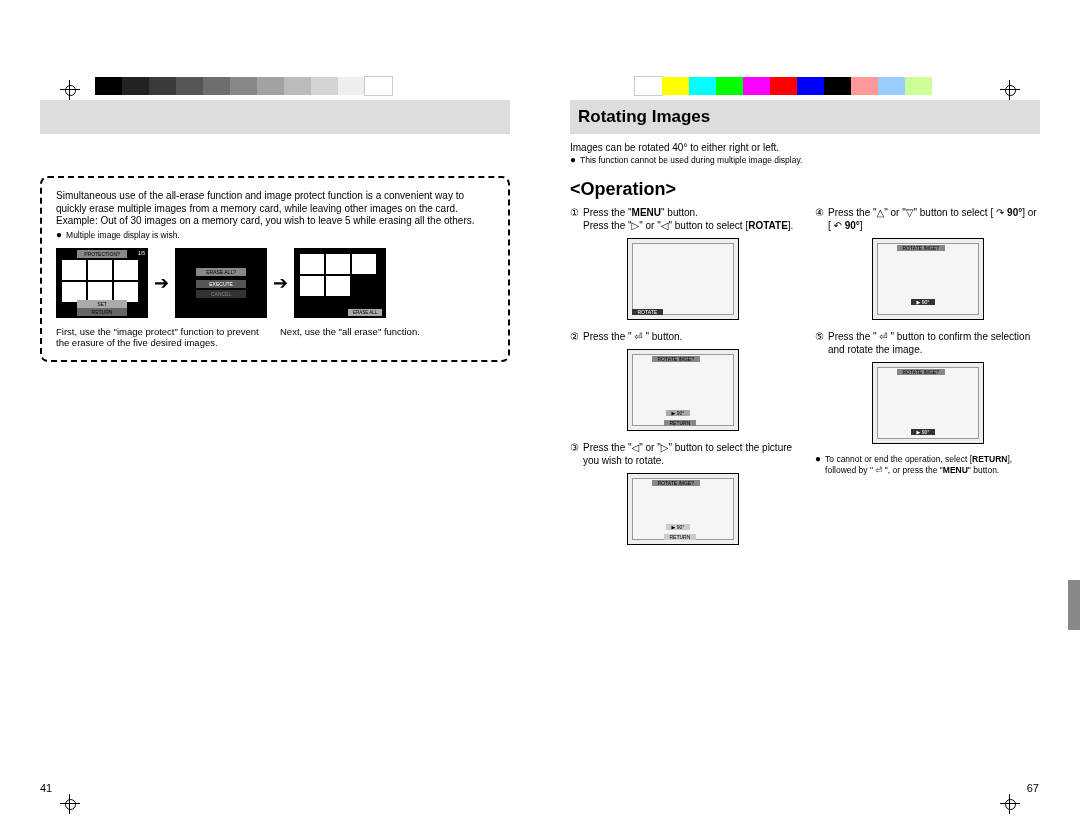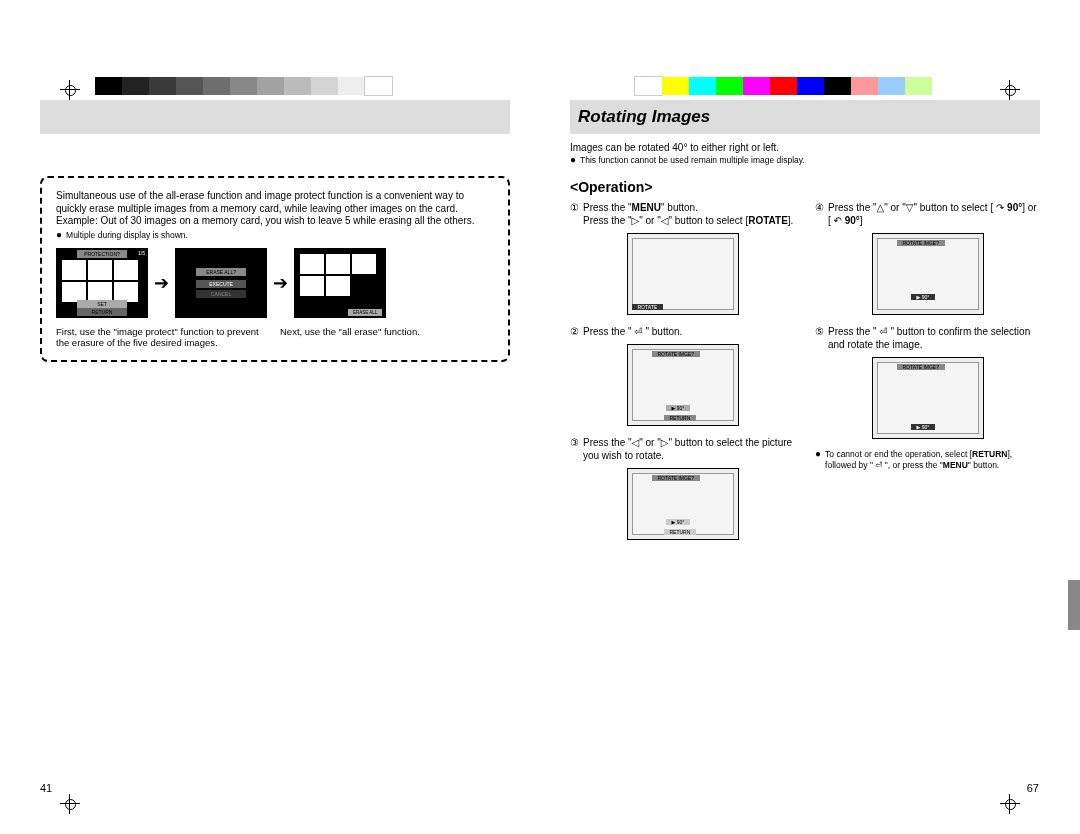--- a/index.html
+++ b/index.html
@@ -7,21 +7,21 @@
 .spread { display:flex; width:100%; padding:60px 40px 40px 40px; box-sizing:border-box; gap:60px; }
 .left,.right { flex:1; position:relative; }
 .reg-mark { position:absolute; width:20px; height:20px; }
 .reg-mark::before,.reg-mark::after { content:""; position:absolute; background:#000; }
 .reg-mark::before { left:9px; top:0; width:1px; height:20px; }
 .reg-mark::after  { top:9px; left:0; height:1px; width:20px; }
 .reg-circle { position:absolute; left:5px; top:5px; width:9px; height:9px; border:1px solid #000; border-radius:50%; }
 .colorbar { position:absolute; top:77px; height:18px; display:flex; }
 .colorbar div { width:27px; height:18px; }
 .title-band { background:#ddd; height:34px; display:flex; align-items:center; padding-left:8px; margin-top:40px; }
-.title-band .t { font-weight:bold; font-style:italic; font-size:17px; }
+.title-band .t { font-weight:bold; font-size:17px; }
 .dashed-box { border:2px dashed #000; border-radius:8px; padding:12px 14px; margin-top:42px; }
 .h { font-weight:bold; font-size:14px; margin-bottom:6px; }
 .body { font-size:10px; line-height:1.25; }
 .bullet { display:flex; gap:4px; font-size:8.5px; margin-top:2px; }
 .bullet .dot { font-size:10px; line-height:1; }
 .row3 { display:flex; align-items:flex-start; gap:6px; margin-top:8px; }
 .lcd { width:92px; height:70px; background:#000; position:relative; color:#fff; font-size:5px; }
 .lcd .bar { background:#888; color:#000; text-align:center; font-size:5px; padding:1px 0; position:absolute; width:50px; left:21px; }
 .lcd .grid { position:absolute; top:12px; left:6px; display:grid; grid-template-columns:repeat(3,24px); grid-template-rows:repeat(2,20px); gap:2px; }
 .lcd .grid div { background:#fff; }
@@ -88,21 +88,21 @@
   <div class="spread">
 
     <div class="left">
       <div style="height:34px; margin-top:40px; background:#ddd"></div>
 
       <div class="dashed-box">
         <div class="body" style="white-space:pre-line">Simultaneous use of the all-erase function and image protect function is a convenient way to quickly erase multiple images from a memory card, while leaving other images on the card.
 Example: Out of 30 images on a memory card, you wish to leave 5 while erasing all the others.</div>
         <div class="bullet">
             <span class="dot">●</span>
-            <span>Multiple during display is shown.</span>
+            <span>Multiple image display is wish.</span>
           </div>
 
         <div class="row3">
           <div class="lcd">
             <div class="bar" style="top:2px">PROTECTION?</div>
             <div style="position:absolute;right:3px;top:2px;font-size:5px">1/5</div>
             <div class="grid">
                 <div></div>
                 <div></div>
                 <div></div>
@@ -143,24 +143,24 @@
     </div>
 
     <div class="right">
       <div class="title-band">
         <span class="t">Rotating Images</span>
       </div>
 
       <div class="intro">Images can be rotated 40° to either right or left.</div>
       <div class="bullet">
           <span class="dot">●</span>
-          <span>This function cannot be used remain multiple image display.</span>
-        </div>
-
-      <div class="h" style="margin-top:14px;font-size:14px">&lt;Operation&gt;</div>
+          <span>This function cannot be used during multiple image display.</span>
+        </div>
+
+      <div class="h" style="margin-top:14px;font-size:18px">&lt;Operation&gt;</div>
 
       <div class="op-cols">
 
         <div class="op-col">
           <div class="step">
             <span class="n">①</span>
             <span>
               <span>Press the "</span><b>MENU</b><span>" button.</span><br>
               <span>Press the "▷" or "◁" button to select [</span><b>ROTATE</b><span>].</span>
             </span>

